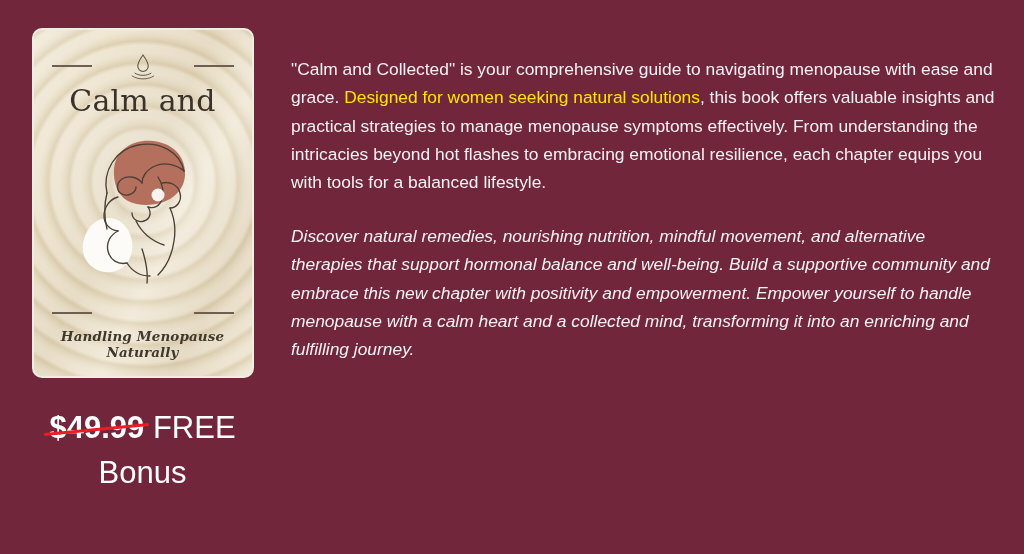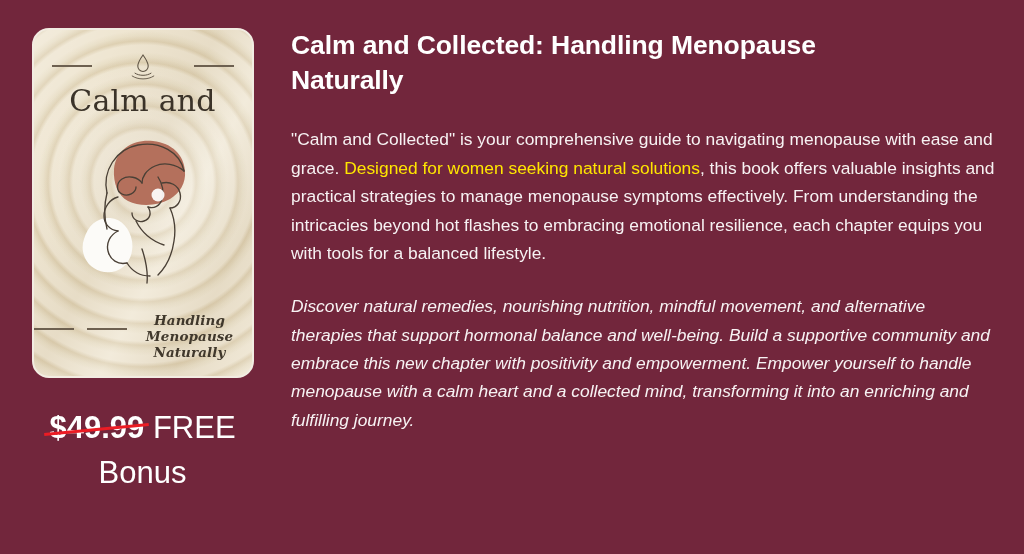--- a/index.html
+++ b/index.html
@@ -32,21 +32,21 @@
     padding-top: 28px;
     display: flex;
     flex-direction: column;
     align-items: center;
   }
 
   .book-cover {
     position: relative;
     width: 222px;
     height: 350px;
-    border-radius: 17px;
+    border-radius: 10px;
     border: 2px solid #f2ece2;
     background:
       radial-gradient(ellipse 150% 90% at 50% 42%,
         rgba(255,255,255,0.32) 0%,
         rgba(255,255,255,0.0) 38%),
       repeating-radial-gradient(ellipse 120% 78% at 50% 44%,
         #efe6d2 0px, #efe6d2 7px,
         #ded0b2 11px, #e9dfc7 16px,
         #efe6d2 21px),
       linear-gradient(160deg, #f1e9d8 0%, #e3d6b9 55%, #e9ddc4 100%);
@@ -112,21 +112,21 @@
     width: 170px;
     height: 168px;
     flex: none;
   }
   .cover-art svg { width: 100%; height: 100%; display: block; }
 
   .cover-footer {
     margin-top: auto;
     width: 100%;
     display: flex;
-    flex-direction: row;
+    flex-direction: column;
     align-items: center;
     padding-bottom: 16px;
   }
   .cover-footer-rules {
     width: 182px;
     display: flex;
     justify-content: space-between;
     margin-bottom: 14px;
   }
   .cover-subtitle {
@@ -268,21 +268,20 @@
       <span class="price-old">
         <span>$49.99</span>
         <span class="strike"></span>
       </span><span class="price-free"> FREE Bonus</span>
     </div>
 
   </div>
 
   <div class="right-column">
 
-    <h1 class="offer-heading">Calm and Collected: Handling Menopause Naturally</h1>
 
     <p class="offer-paragraph">
       <span>"Calm and Collected" is your comprehensive guide to navigating menopause with ease and grace. </span><span class="emphasis">Designed for women seeking natural solutions</span><span>, this book offers valuable insights and practical strategies to manage menopause symptoms effectively. From understanding the intricacies beyond hot flashes to embracing emotional resilience, each chapter equips you with tools for a balanced lifestyle.</span>
     </p>
 
     <p class="offer-paragraph">Discover natural remedies, nourishing nutrition, mindful movement, and alternative therapies that support hormonal balance and well-being. Build a supportive community and embrace this new chapter with positivity and empowerment. Empower yourself to handle menopause with a calm heart and a collected mind, transforming it into an enriching and fulfilling journey.</p>
 
   </div>
 
 </div>

